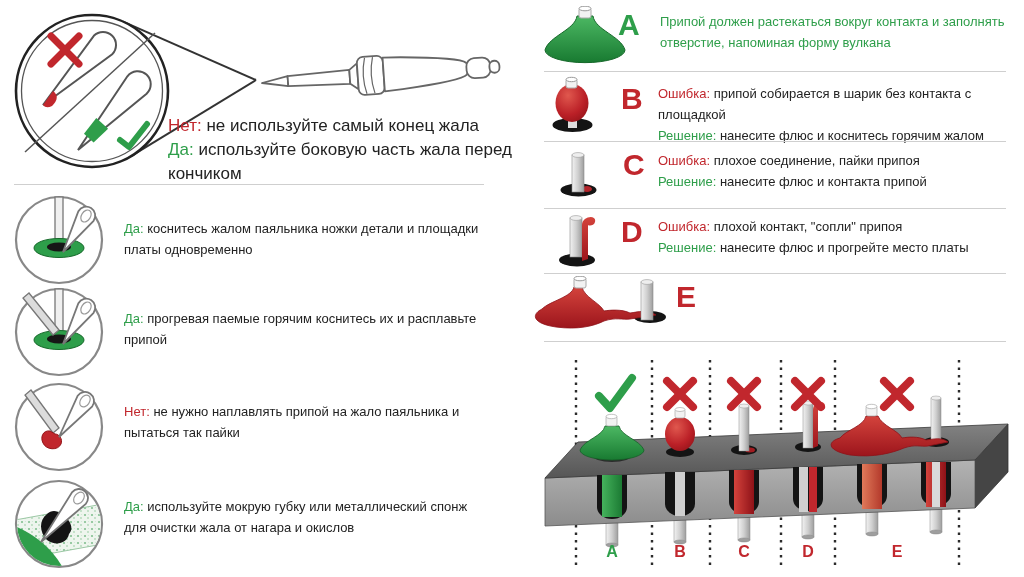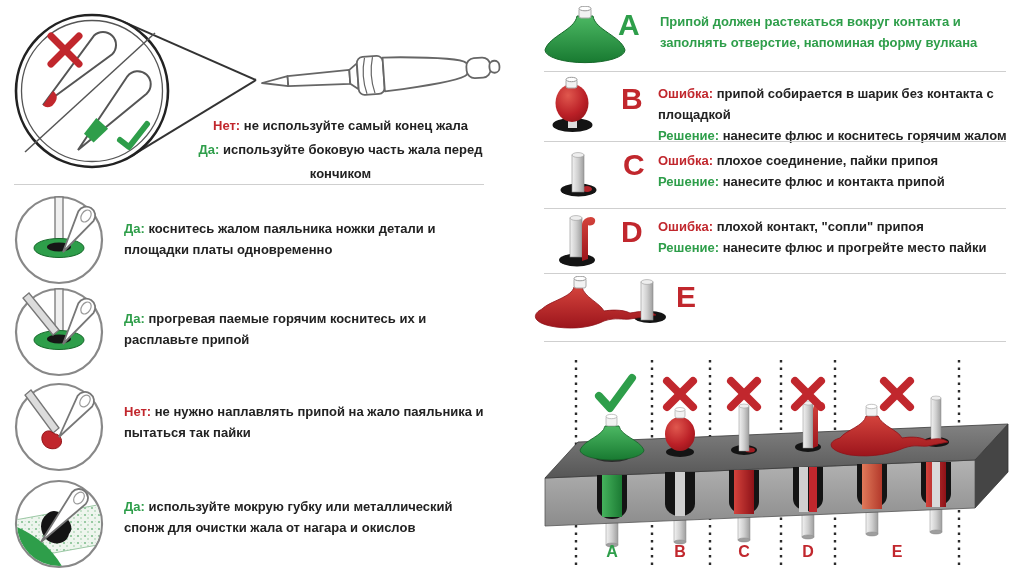--- a/index.html
+++ b/index.html
@@ -1,24 +1,24 @@
 <!DOCTYPE html>
 <html><head>
 <meta charset="utf-8">
 <style>
   html,body{margin:0;padding:0;background:#fff;}
   #stage{position:relative;width:1024px;height:577px;background:#fff;overflow:hidden;
          font-family:"Liberation Sans","DejaVu Sans",sans-serif;color:#222;}
   .abs{position:absolute;}
-  .txt{font-size:13px;font-weight:bold;line-height:21px;color:#222;}
+  .txt{font-size:13px;font-weight:normal;line-height:21px;color:#222;}
   .green{color:#2e9e4a;}
   .red{color:#c1272d;}
   .divider{position:absolute;height:1px;background:#cfcfcf;}
   .letter{position:absolute;font-size:30px;font-weight:bold;line-height:30px;}
-  .centered{text-align:center;line-height:24px;font-size:13px;font-weight:bold;}
+  .centered{line-height:24px;font-size:17px;font-weight:normal;}
   svg{display:block;}
   text{font-family:"Liberation Sans","DejaVu Sans",sans-serif;font-weight:bold;}
 </style>
 </head>
 <body>
 
 <div id="stage">
 
   <svg width="0" height="0" style="position:absolute" aria-hidden="true">
     <defs>
@@ -204,21 +204,21 @@
 
   <svg class="abs" style="left:548px;top:213px" width="58" height="60" viewBox="0 0 58 60">
     <ellipse cx="29" cy="47" rx="18" ry="6.5" fill="#141414"></ellipse>
     <rect x="22" y="5" width="12" height="39" fill="url(#gPinH)" stroke="#8a8a8a" stroke-width="0.6"></rect>
     <ellipse cx="28" cy="5" rx="6" ry="2.4" fill="#eee" stroke="#999" stroke-width="0.6"></ellipse>
     <path d="M34,12 C34,3 49,1 47,9 C46,13 41,13 40,12 L40,46 L34,48 Z" fill="url(#gRedV)"></path>
   </svg>
   <div class="letter red" style="left:621px;top:217px">D</div>
   <div class="abs txt" style="left:658px;top:216px;width:365px">
     <div><span class="red">Ошибка:</span><span> плохой контакт, "сопли" припоя</span></div>
-    <div><span class="green">Решение:</span><span> нанесите флюс и прогрейте место пайки</span></div>
+    <div><span class="green">Решение:</span><span> нанесите флюс и прогрейте место платы</span></div>
   </div>
   <div class="divider" style="left:544px;top:273px;width:462px"></div>
 
   <svg class="abs" style="left:528px;top:276px" width="150" height="60" viewBox="0 0 150 60">
     <ellipse cx="122" cy="41" rx="16" ry="6" fill="#141414"></ellipse>
     <path d="M46,11 C44,21 22,25 14,33 C2,39 6,48 28,51 C50,54 66,50 76,45 C88,41 94,44 102,43 L128,39 C120,33 110,36 102,37 C94,33 82,34 76,35 C72,27 56,21 54,11 Z" fill="url(#gRedV)" stroke="#8e1218" stroke-width="0.8"></path>
     <rect x="113" y="6" width="12" height="38" fill="url(#gPinH)" stroke="#8a8a8a" stroke-width="0.6"></rect>
     <ellipse cx="119" cy="6" rx="6" ry="2.4" fill="#eee" stroke="#999" stroke-width="0.6"></ellipse>
     <rect x="46" y="2" width="12" height="10" rx="2" fill="#f2f2f2" stroke="#aaa"></rect>
     <ellipse cx="52" cy="2.5" rx="6" ry="2.3" fill="#fff" stroke="#999"></ellipse>

